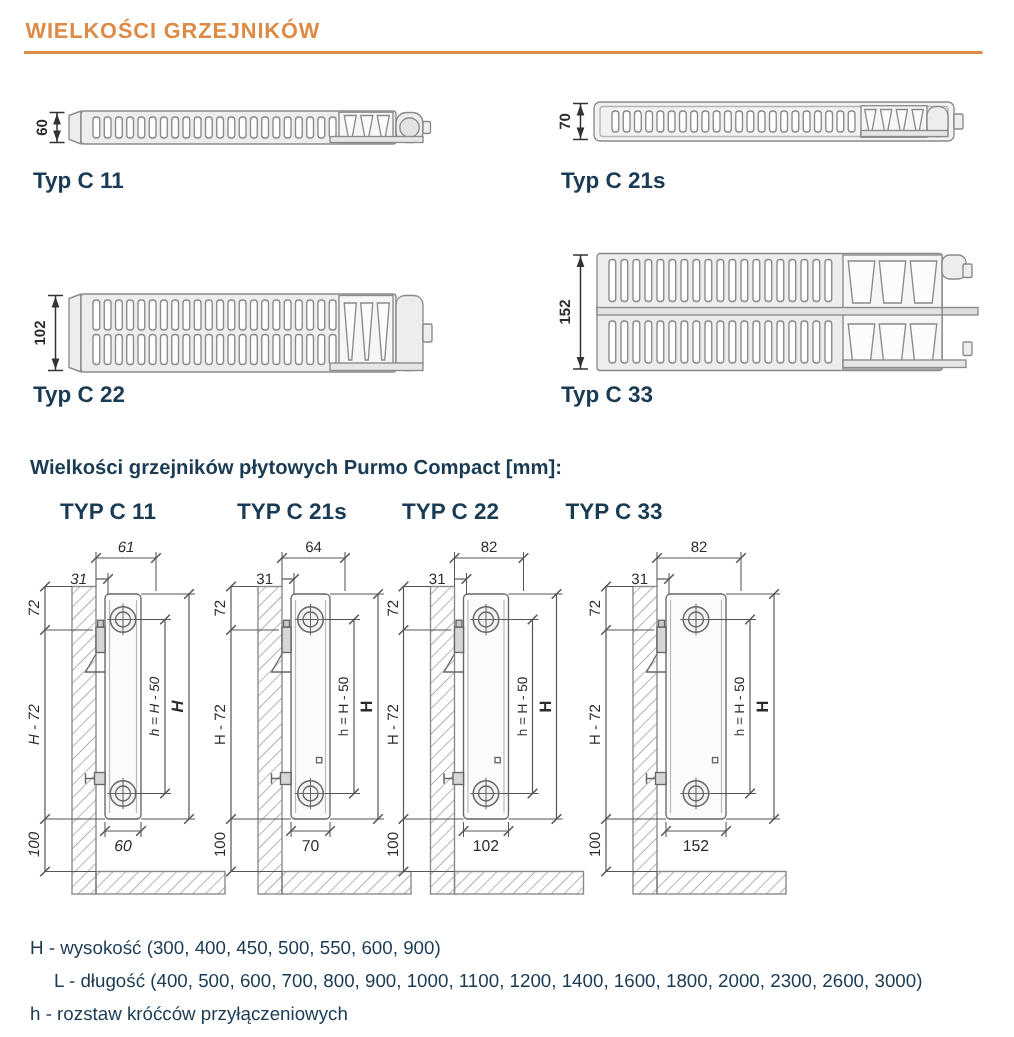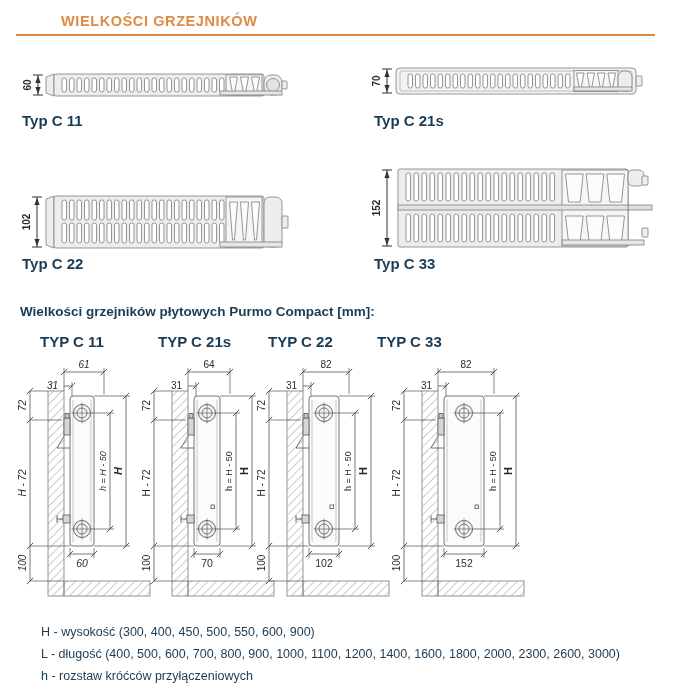--- a/index.html
+++ b/index.html
@@ -4,28 +4,28 @@
 <style>
   html,body{margin:0;padding:0;background:#fff;}
   body{width:676px;height:691px;position:relative;overflow:hidden;
        font-family:"Liberation Sans",sans-serif;}
   .abs{position:absolute;}
   .hdr{color:#DD8A45;font-size:14.5px;font-weight:700;letter-spacing:0.6px;}
   .rule{background:#DD8A45;height:2px;}
   .typlabel{color:#1A3B54;font-size:15px;font-weight:700;}
   .sect{color:#1A3B54;font-size:13.5px;font-weight:700;}
   .coltitle{color:#1A3B54;font-size:15px;font-weight:700;}
-  .legend-line{color:#1A3B54;font-size:12.5px;font-weight:500;margin-left:21px;}
+  .legend-line{color:#1A3B54;font-size:12.5px;font-weight:500;}
   svg{display:block;overflow:visible;}
   svg text{font-family:"Liberation Sans",sans-serif;fill:#2b2b2b;}
 </style>
 </head>
 <body>
 
-<div class="abs hdr" style="left:17px;top:13px;margin-left:44px;">WIELKOŚCI GRZEJNIKÓW</div>
+<div class="abs hdr" style="left:17px;top:13px;">WIELKOŚCI GRZEJNIKÓW</div>
 <div class="abs rule" style="left:16px;top:34px;width:639px;"></div>
 
 <div class="abs" style="left:24px;top:72px;">
     <svg width="264" height="26" viewBox="0 0 264 26">
       <line x1="9" y1="3" x2="19" y2="3" stroke="#333" stroke-width="1"></line>
       <line x1="9" y1="23" x2="19" y2="23" stroke="#333" stroke-width="1"></line>
       <line x1="14" y1="3" x2="14" y2="23" stroke="#333" stroke-width="1"></line>
       <path d="M 14 3.8 L 11.4 11 L 16.6 11 Z" fill="#333"></path>
       <path d="M 14 22.2 L 11.4 15 L 16.6 15 Z" fill="#333"></path>
       <text x="7" y="13" font-size="10" text-anchor="middle" font-weight="700" transform="rotate(-90 7 13)">60</text>
@@ -553,14 +553,14 @@
           <line x1="88.8" y1="199.2" x2="95.2" y2="192.8" stroke="#555" stroke-width="1"></line>
           <line x1="52" y1="190" x2="52" y2="200" stroke="#555" stroke-width="0.7"></line>
           <line x1="92" y1="190" x2="92" y2="200" stroke="#555" stroke-width="0.7"></line>
           <text x="72" y="209" font-size="10.5" text-anchor="middle" font-weight="400">152</text>
         </g>
       </g>
     </svg>
   </div>
 
 <div class="abs legend-line" style="left:20px;top:625px;">H - wysokość (300, 400, 450, 500, 550, 600, 900)</div>
-<div class="abs legend-line" style="left:20px;top:647px;">L - długość (400, 500, 600, 700, 800, 900, 1000, 1100, 1200, 1400, 1600, 1800, 2000, 2300, 2600, 3000)</div>
+<div class="abs legend-line" style="left:36px;top:647px;">L - długość (400, 500, 600, 700, 800, 900, 1000, 1100, 1200, 1400, 1600, 1800, 2000, 2300, 2600, 3000)</div>
 <div class="abs legend-line" style="left:20px;top:669px;text-align:center;">h - rozstaw króćców przyłączeniowych</div>
 
 </body></html>

